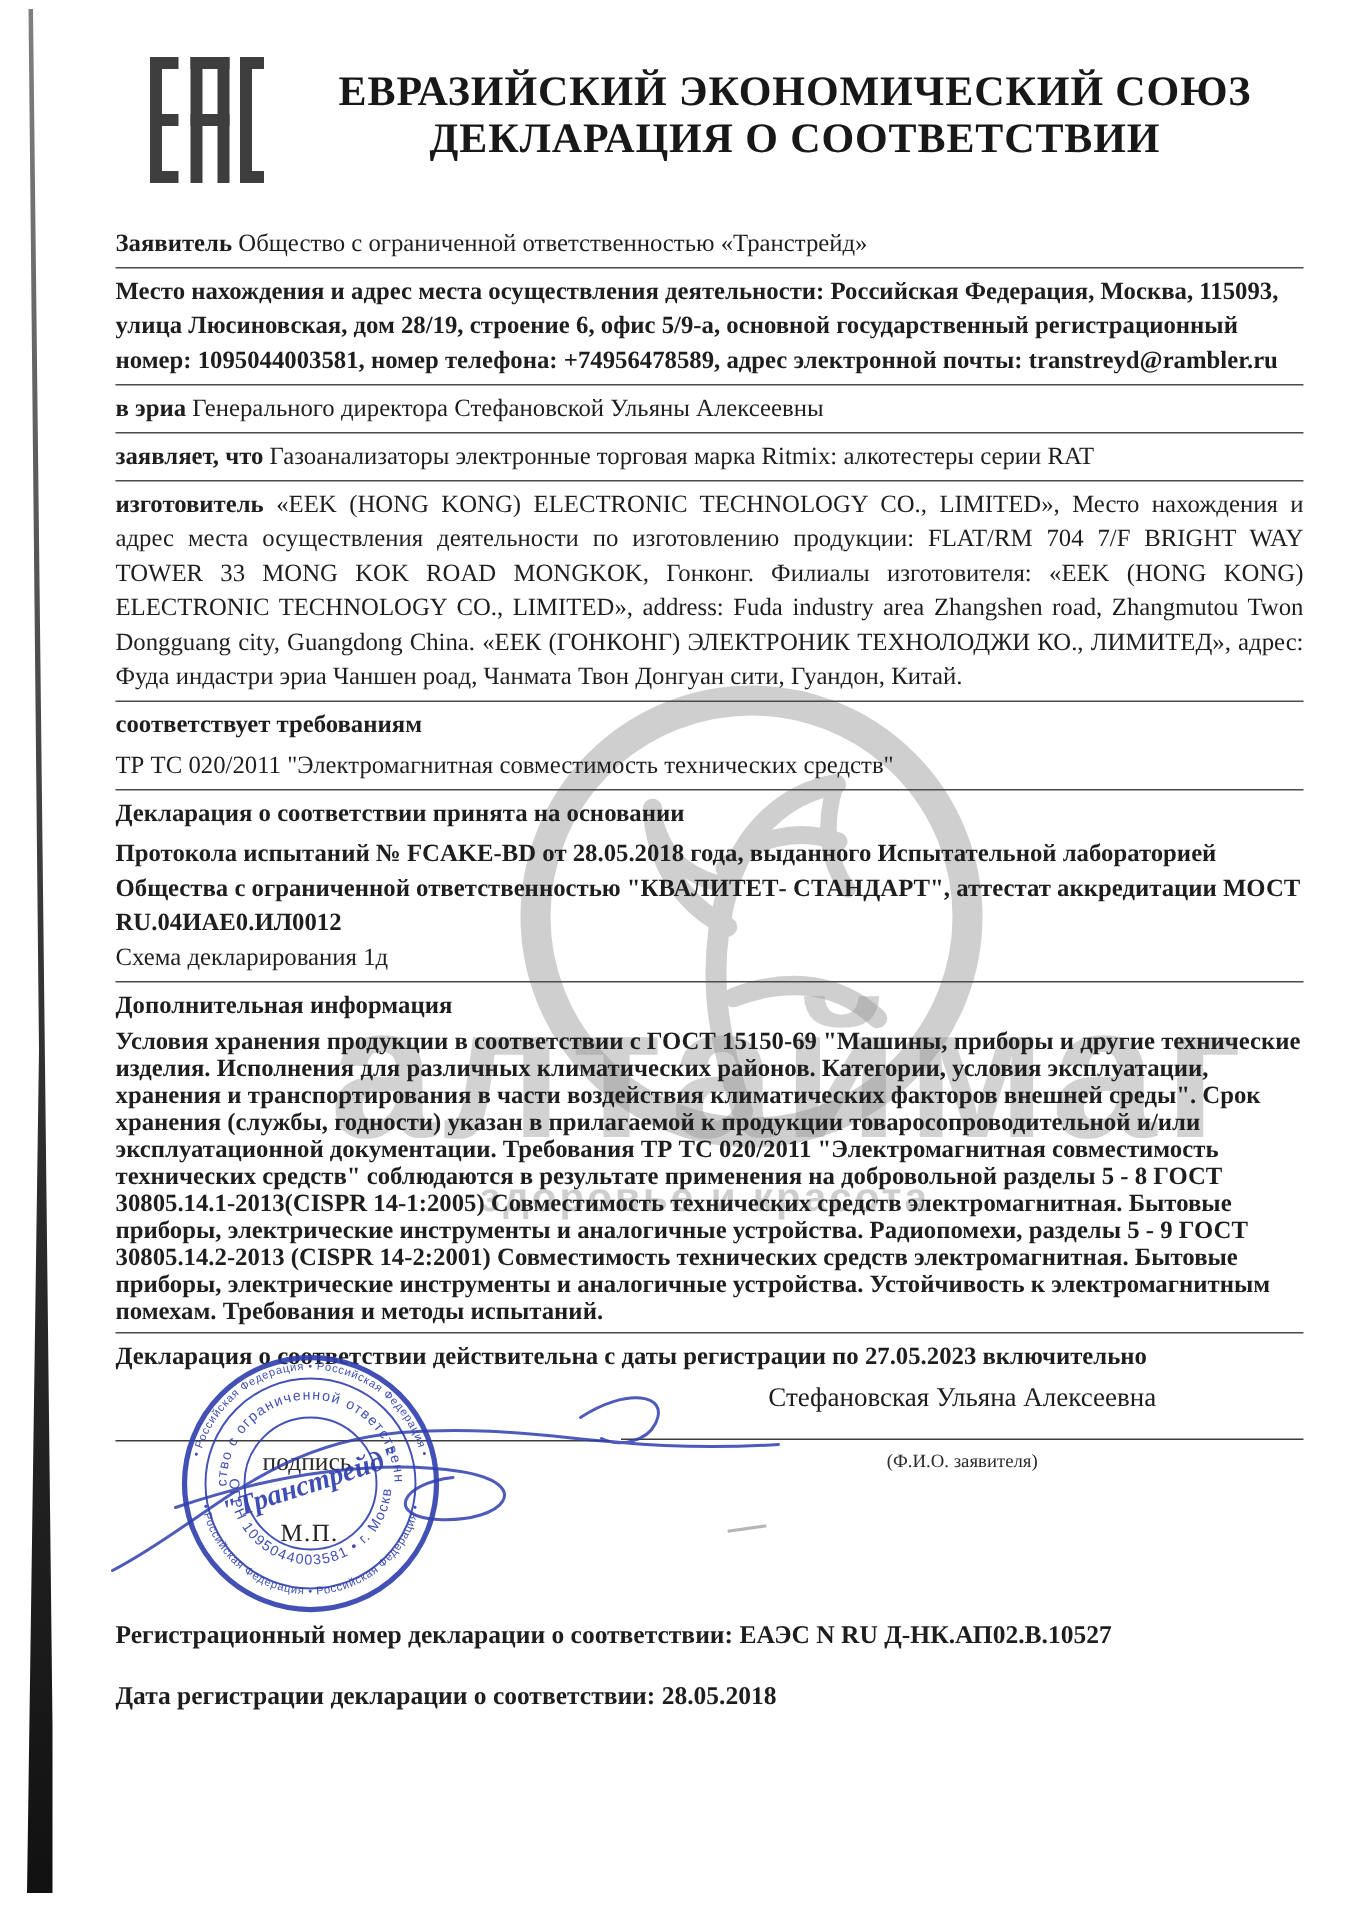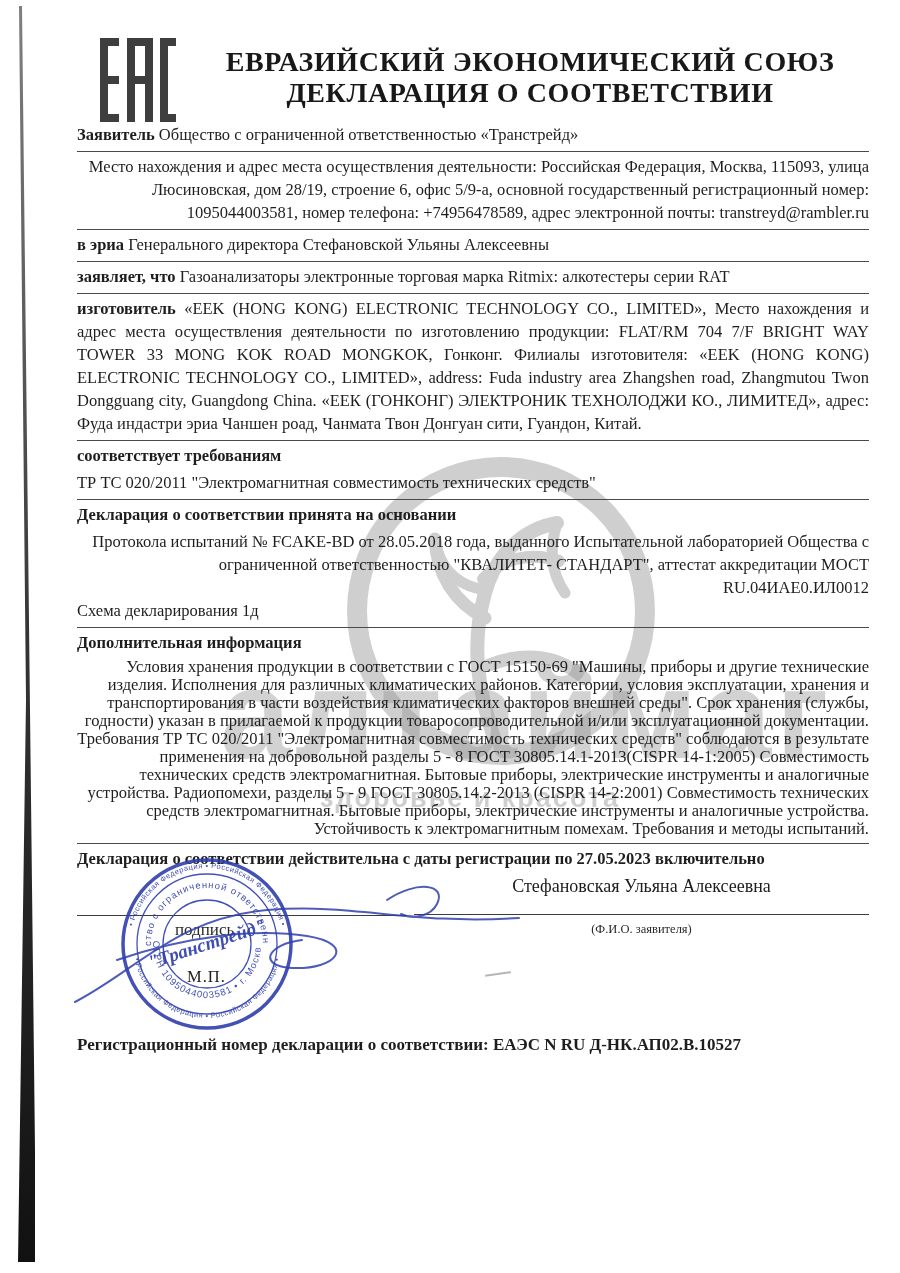--- a/index.html
+++ b/index.html
@@ -21,25 +21,25 @@
   .wm{position:absolute;z-index:1;pointer-events:none;}
   .wm-brand{left:220px;top:642px;font-family:"Liberation Sans","DejaVu Sans",sans-serif;
             font-size:126px;font-weight:bold;letter-spacing:5px;color:rgba(148,148,148,0.42);
             white-space:nowrap;}
   .wm-tag{left:320px;top:783px;font-family:"Liberation Sans","DejaVu Sans",sans-serif;
           font-size:27px;font-weight:bold;letter-spacing:2px;color:rgba(165,165,165,0.55);
           white-space:nowrap;}
   .wm-circle{left:343px;top:453px;}
 
   
-  .content{position:absolute;left:77px;top:120px;width:792px;z-index:2;font-size:16.5px;line-height:23px;}
+  .content{position:absolute;left:77px;top:147px;width:792px;z-index:2;font-size:16.5px;line-height:23px;}
   .rule{border-bottom:1.4px solid #4a4a4a;}
   .row{padding:3px 0 5px 0;}
   .b{font-weight:bold;}
-  .para{text-align:right;}
+  .para{text-align:left;font-weight:bold;}
   .just{text-align:justify;}
   .addl{line-height:18px;}
   .sp-top{padding-top:4px;}
 
   
   .sig-area{position:relative;height:150px;z-index:2;}
   .sig-line-left{position:absolute;left:0;top:40px;width:330px;border-bottom:1.2px solid #3c3c3c;}
   .sig-caption{position:absolute;left:98px;top:43px;font-size:17px;color:#2a2a2a;}
   .mp{position:absolute;left:110px;top:90px;font-size:16.5px;color:#222;letter-spacing:1px;}
   .stray-dash{position:absolute;left:408px;top:98px;width:26px;border-bottom:2px solid rgba(120,120,120,.55);transform:rotate(-8deg);}
@@ -194,15 +194,19 @@
       <div class="fio">
         <div class="fio-name fio-rule">Стефановская Ульяна Алексеевна</div>
         <div class="fio-caption">(Ф.И.О. заявителя)</div>
       </div>
     </div>
 
     <div class="reg-row reg1">
       <span>Регистрационный номер декларации о соответствии:</span>
       <span>ЕАЭС N RU Д-НК.АП02.В.10527</span>
     </div>
+    <div class="reg-row reg2">
+      <span>Дата регистрации декларации о соответствии:</span>
+      <span>28.05.2018</span>
+    </div>
 
   </div>
 </div>
 
 </body></html>

